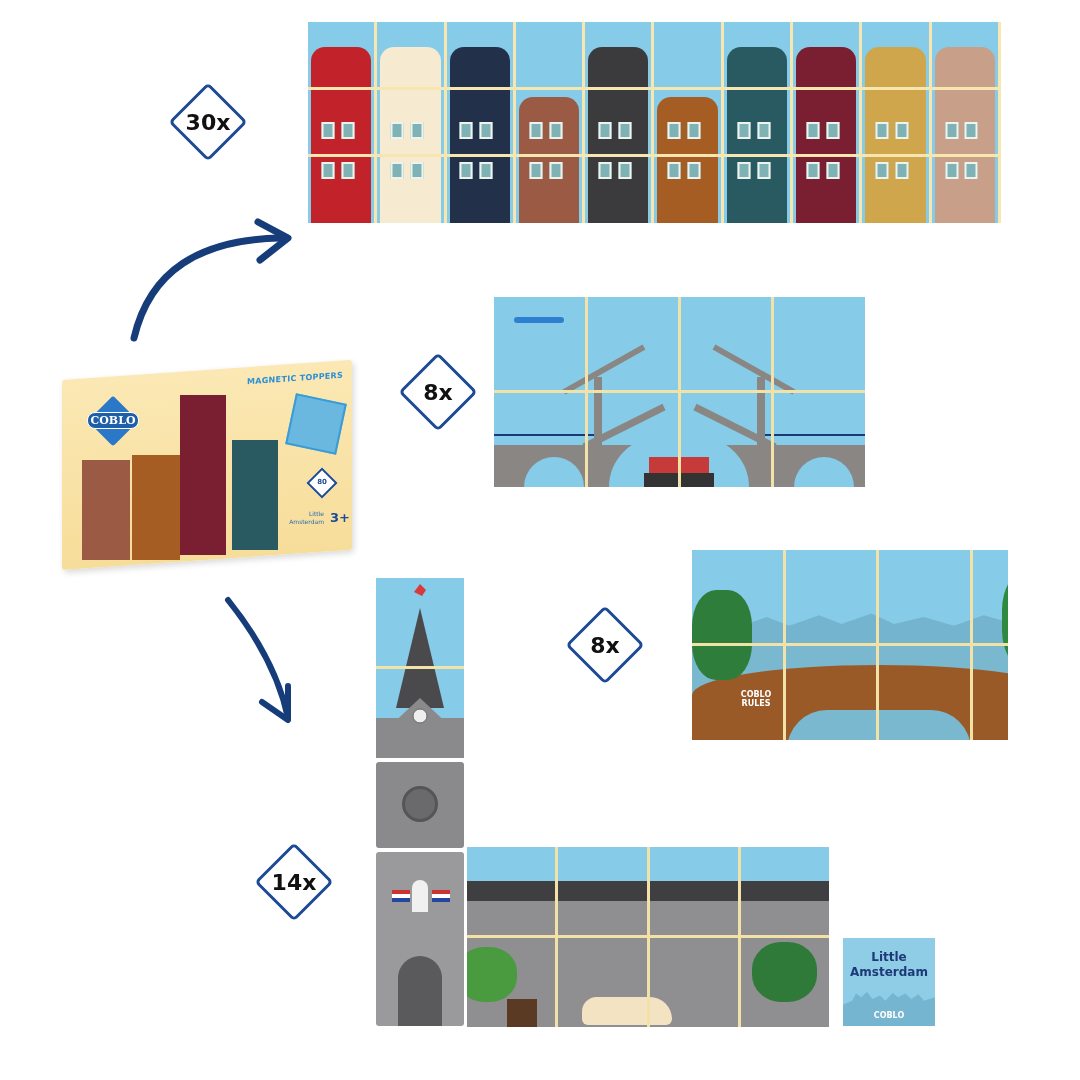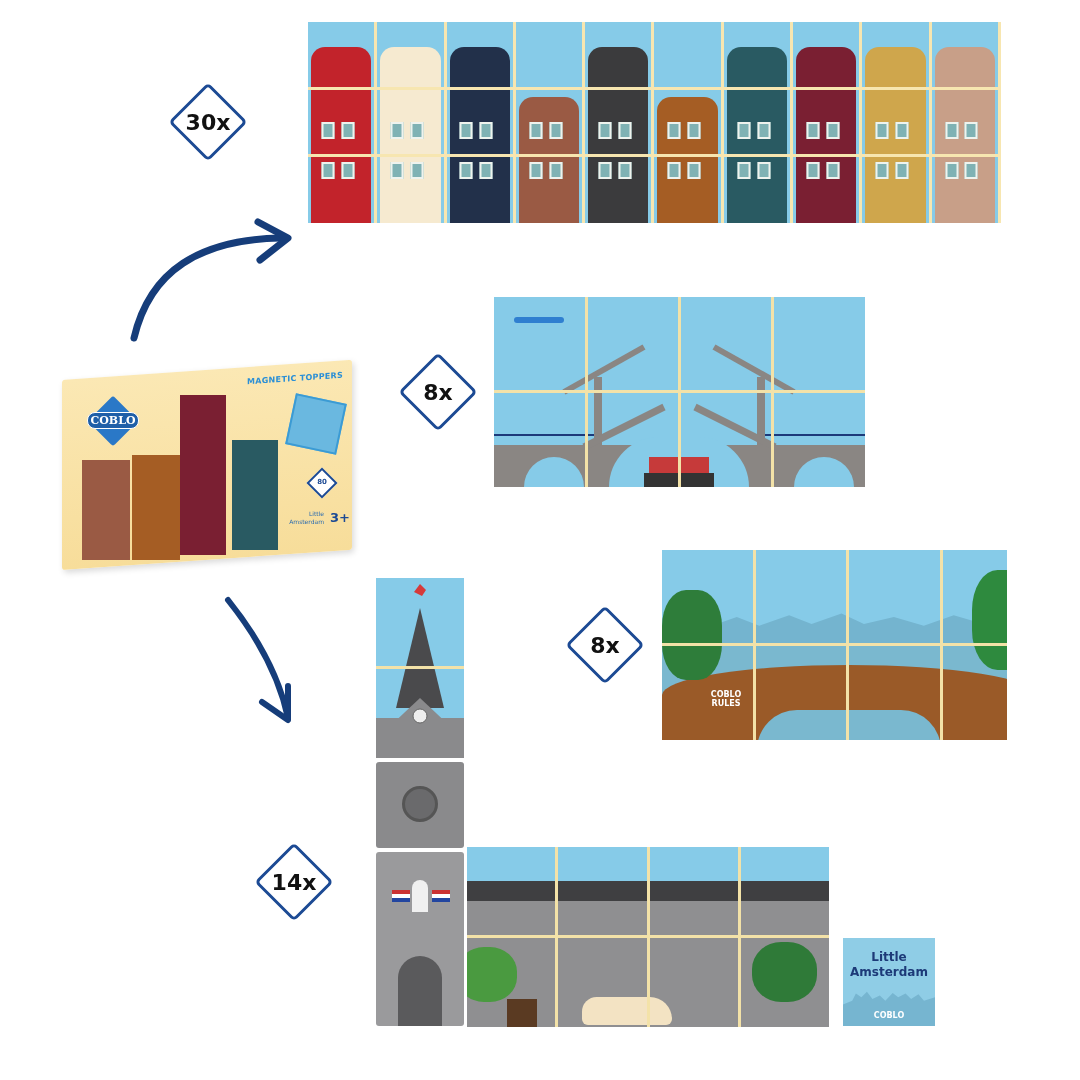--- a/index.html
+++ b/index.html
@@ -207,21 +207,21 @@
     <rect x="155" y="160" width="60" height="22" fill="#c63a3a"></rect>
     <rect x="150" y="176" width="70" height="14" fill="#333"></rect>
     <rect x="20" y="20" width="50" height="6" fill="#2f7fd0" rx="3"></rect>
   </svg>
   <div class="gl" style="left:91px;top:0;width:3px;height:190px;"></div>
   <div class="gl" style="left:184px;top:0;width:3px;height:190px;"></div>
   <div class="gl" style="left:277px;top:0;width:3px;height:190px;"></div>
   <div class="gl" style="left:0;top:93px;width:371px;height:3px;"></div>
 </div>
 
-<div class="tilegrid" style="left:662px;top:550px;width:345px;height:190px;">
+<div class="tilegrid" style="left:692px;top:550px;width:316px;height:190px;">
   <div class="abs" style="left:0;top:60px;width:374px;height:35px;background:#74b4cf;clip-path:polygon(0 60%,8% 30%,12% 50%,20% 20%,26% 45%,34% 15%,40% 40%,48% 10%,54% 40%,62% 20%,70% 45%,78% 15%,86% 40%,94% 25%,100% 50%,100% 100%,0 100%);"></div>
   <div class="abs" style="left:0;top:95px;width:374px;height:95px;background:#7ab8cf;"></div>
   <div class="abs" style="left:0;top:115px;width:374px;height:75px;background:#9a5a28;border-radius:50% 50% 0 0 / 40% 40% 0 0;"></div>
   <div class="abs" style="left:95px;top:160px;width:184px;height:40px;background:#7ab8cf;border-radius:92px 92px 0 0;"></div>
   <div class="abs" style="left:0;top:40px;width:60px;height:90px;background:#2e7d3a;border-radius:40%;"></div>
   <div class="abs" style="left:310px;top:20px;width:64px;height:100px;background:#2e8a3e;border-radius:40%;"></div>
   <div class="abs" style="left:44px;top:140px;font-size:8px;font-weight:bold;color:#fff;width:40px;line-height:9px;text-align:center;">COBLO RULES</div>
   <div class="gl" style="left:91px;top:0;width:3px;height:190px;"></div>
   <div class="gl" style="left:184px;top:0;width:3px;height:190px;"></div>
   <div class="gl" style="left:278px;top:0;width:3px;height:190px;"></div>

